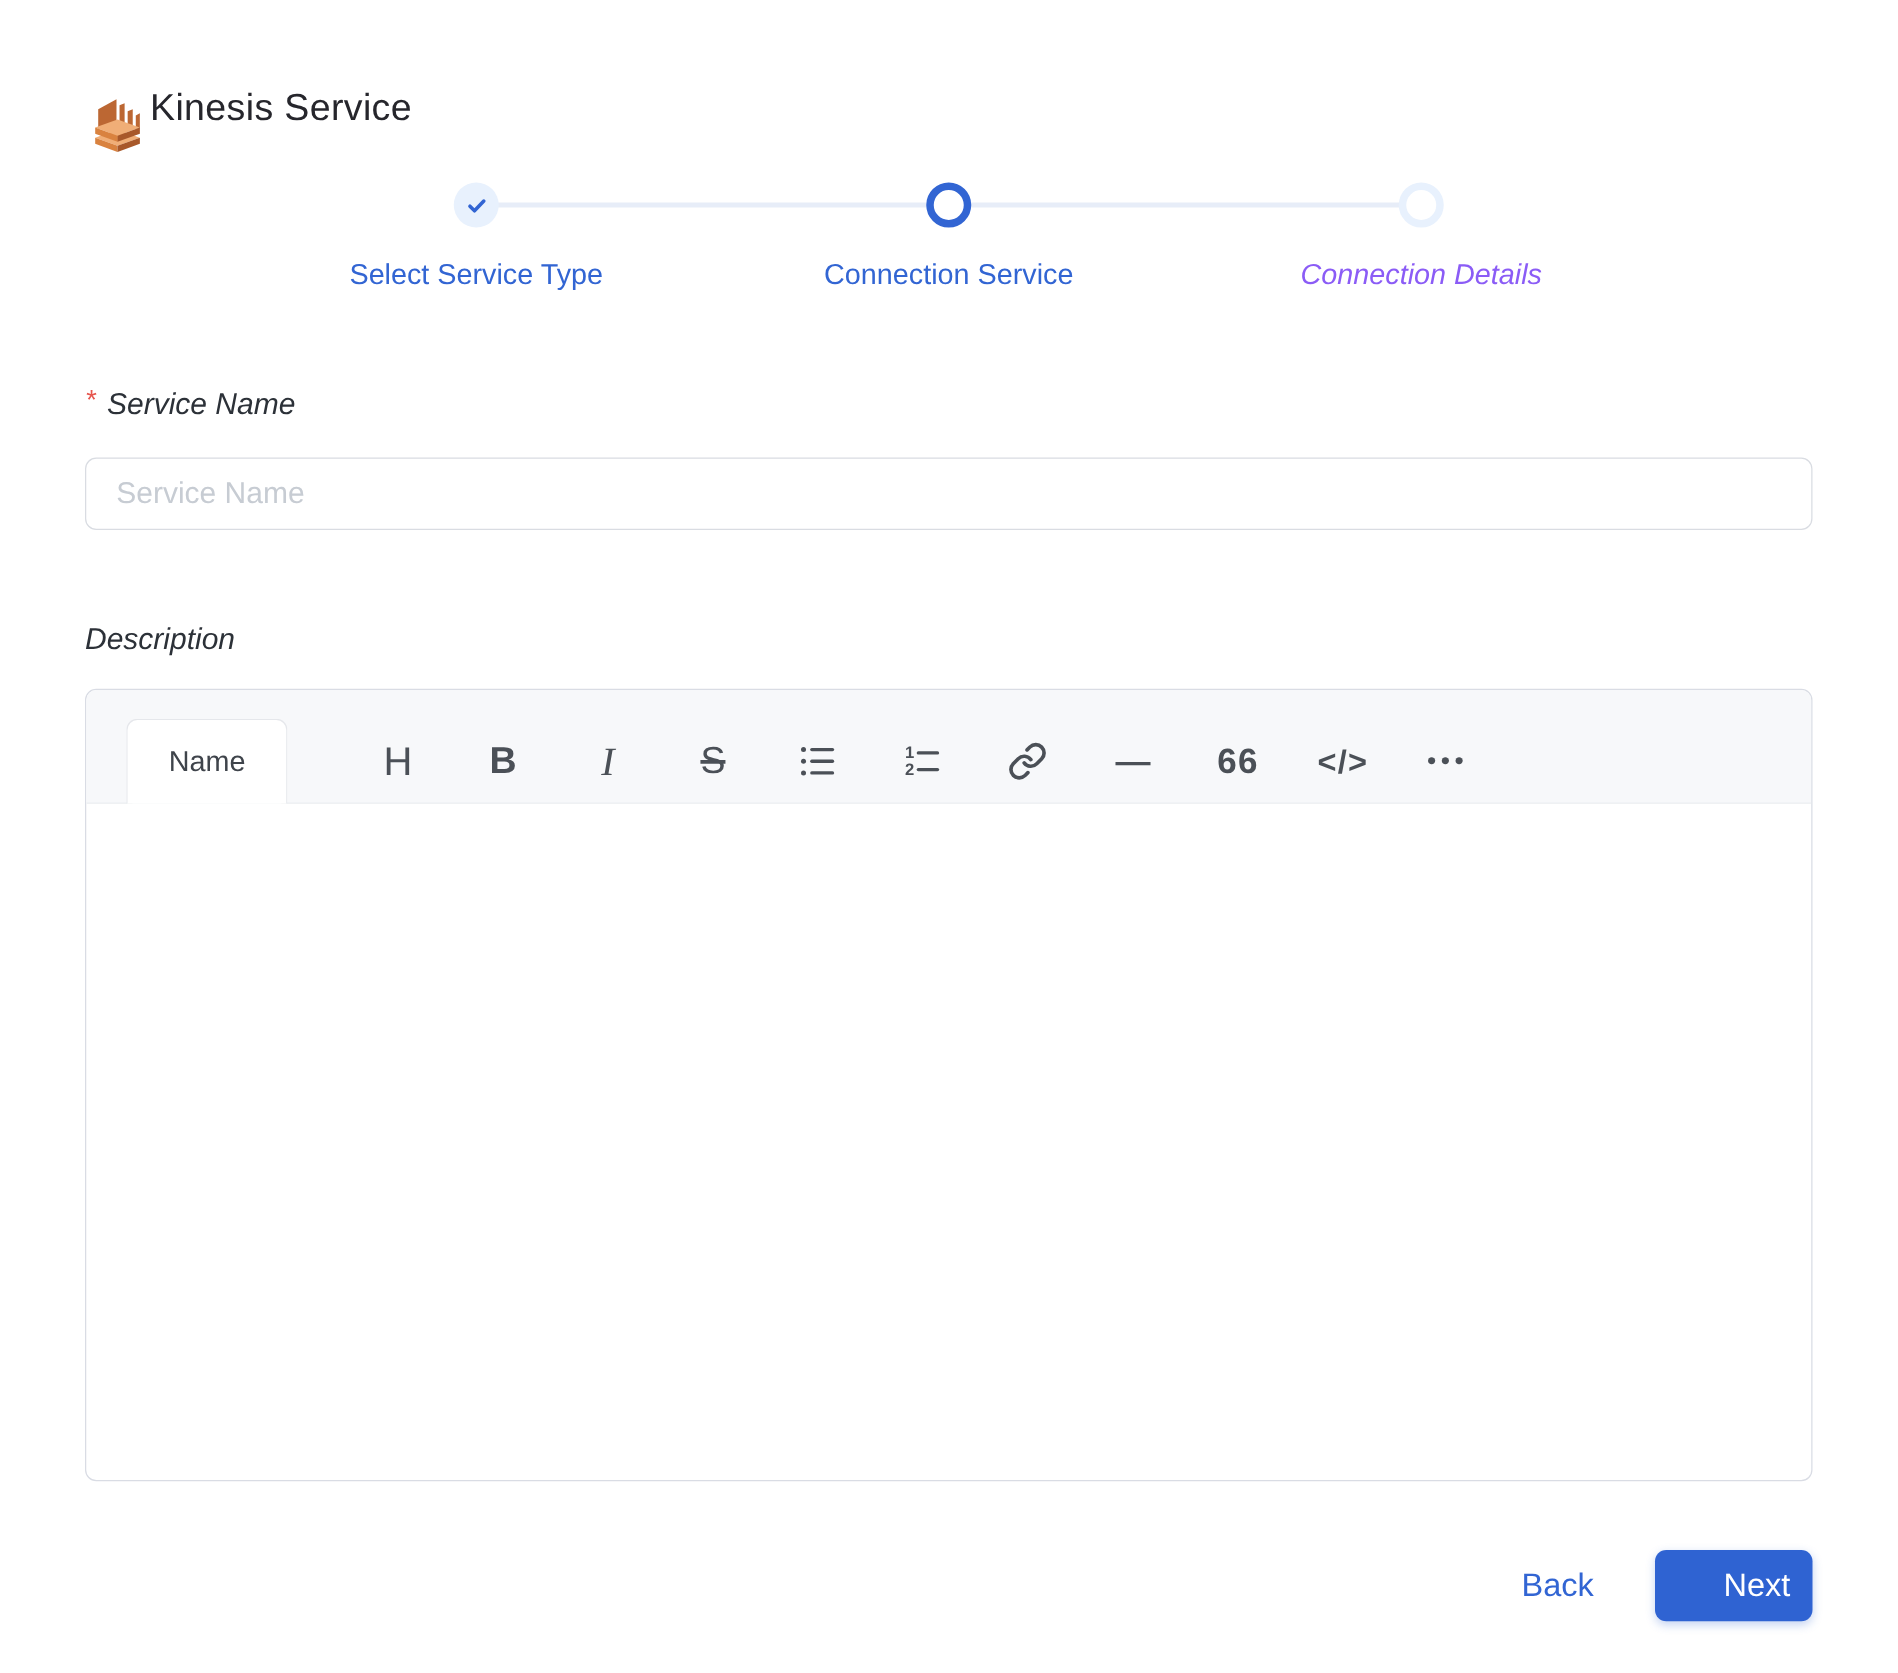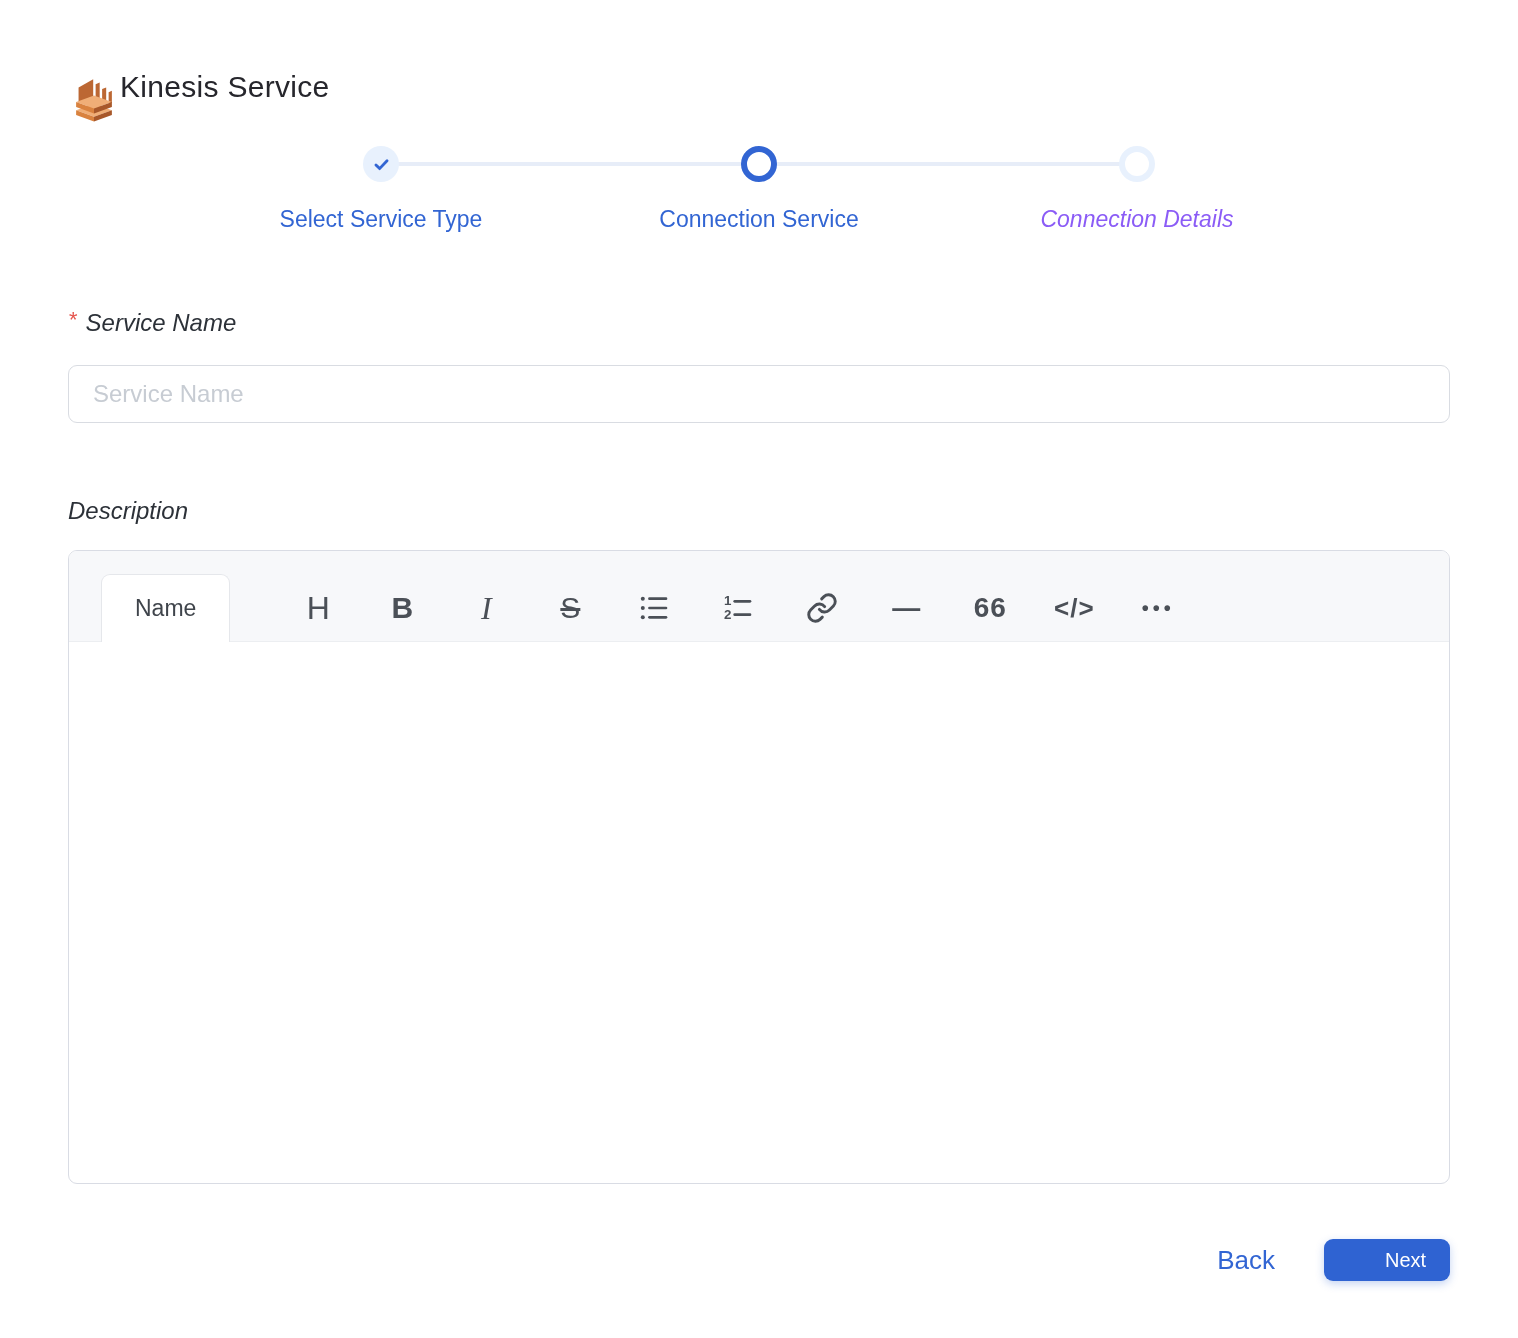--- a/index.html
+++ b/index.html
@@ -74,21 +74,21 @@
     padding:42px 52px; font-size:27px; color:#2c3138; background:transparent;
     font-family:"Liberation Sans", sans-serif;
   }
   .editor-body textarea::placeholder { color:#7e8795; }
 
   
   .actions { display:flex; justify-content:flex-end; gap:49px;
              padding:0 68px; margin-top:55px; }
   .back-link { background:none; border:none; color:#3265d3; font-size:26px; cursor:pointer;
                font-family:inherit; }
-  .next-btn { width:126px; height:42px; background:#2f63d2; color:#fff; font-size:20px;
+  .next-btn { width:126px; height:57px; background:#2f63d2; color:#fff; font-size:26px;
               border:none; border-radius:9px; cursor:pointer; font-family:inherit;
               box-shadow:0 3px 8px rgba(47,99,210,.28);padding-left:37px; }
 </style>
 </head>
 <body>
 
 <div class="page">
 
   <div class="header">
     <span class="logo">

